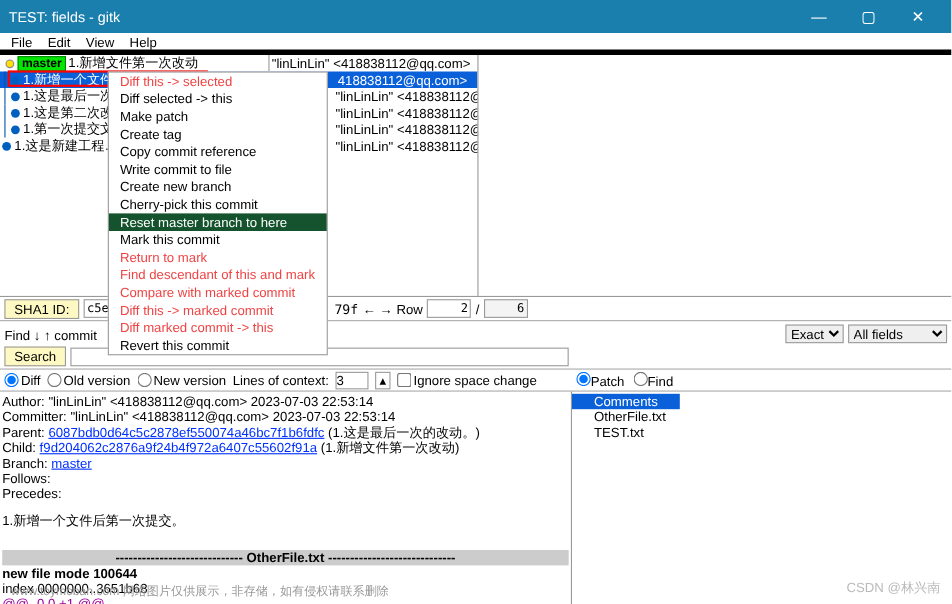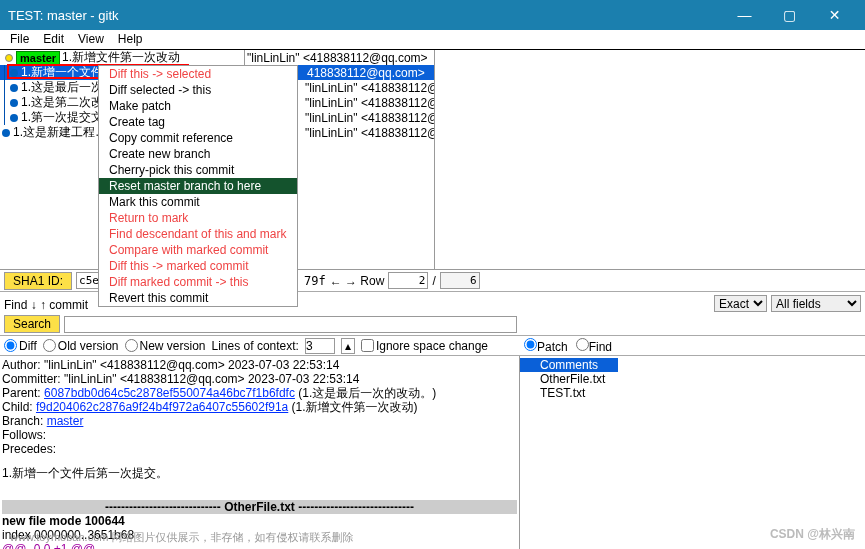--- a/index.html
+++ b/index.html
@@ -1,61 +1,61 @@
 <!DOCTYPE html>
 <html><head>
 <meta charset="utf-8">
 <style>
 * { box-sizing: border-box; margin: 0; padding: 0; font-family: "Segoe UI", Tahoma, sans-serif; font-size: 12px; }
 body { background: #fff; width: 865px; height: 549px; overflow: hidden; position: relative; }
 .titlebar { background: #1b7fae; height: 30px; display: flex; align-items: center; padding: 0 8px; color: #fff; }
 .titlebar .title { flex: 1; font-size: 13px; }
 .titlebar .winbtn { width: 45px; height: 30px; display: flex; align-items: center; justify-content: center; color: #fff; font-size: 14px; }
-.menubar { height: 20px; display: flex; gap: 14px; padding: 2px 10px; border-bottom: 1px solid #000000; }
+.menubar { height: 20px; display: flex; gap: 14px; padding: 2px 10px; border-bottom: 5px solid #000000; }
 .menubar span { }
 .top-pane { display: flex; height: 220px; border-bottom: 1px solid #999; }
 .col { border-right: 1px solid #999; overflow: hidden; }
 .col1 { width: 245px; }
 .col2 { width: 190px; }
 .col3 { flex: 1; }
 .row { height: 15px; display: flex; align-items: center; white-space: nowrap; padding: 0 2px; }
 .bullet { width: 8px; height: 8px; border-radius: 50%; background: #0060c0; margin: 0 3px; flex-shrink: 0; }
 .bullet.yel { background: #ffe000; border: 1px solid #888; }
 .tag { background: #00e600; border: 1px solid #080; padding: 0 3px; font-weight: bold; font-size: 11px; }
 .sel { background: #0a60d8; color: #fff; }
 .redbox { border: 2px solid #ff0000; position: absolute; pointer-events: none; z-index: 5; }
 .ctxmenu { position: absolute; left: 98px; top: 65px; width: 200px; background: #fff; border: 1px solid #999; z-index: 10; }
 .ctxmenu .item { padding: 1px 10px; font-size: 12px; }
 .ctxmenu .item.dis { color: #ef4444; }
 .ctxmenu .item.hi { background: #14532d; color: #fff; }
 .midbar { height: 22px; display: flex; align-items: center; gap: 4px; padding: 2px 4px; border-bottom: 1px solid #aaa; }
 .midbar input { border: 1px solid #999; height: 17px; padding: 0 2px; font-family: monospace; font-size: 11px; }
-.btn { border: 1px solid #999; background: #fde047; padding: 0 8px; height: 18px; display: inline-flex; align-items: center; }
+.btn { border: 1px solid #999; background: #fef9c3; padding: 0 8px; height: 18px; display: inline-flex; align-items: center; }
 .findbar { height: 22px; display: flex; align-items: flex-end; gap: 4px; padding: 2px 4px; }
 .findbar select, .findbar input { border: 1px solid #999; height: 17px; }
 .opts { height: 20px; display: flex; align-items: center; gap: 6px; padding: 0 4px; border-bottom: 1px solid #aaa; }
 .opts label { display: flex; align-items: center; gap: 2px; }
 .lower { display: flex; height: 215px; }
 .left-lower { width: 520px; border-right: 1px solid #999; overflow: hidden; font-family: monospace; font-size: 11px; padding: 2px; }
 .right-lower { flex: 1; }
 .left-lower .meta { line-height: 14px; }
 .left-lower a { color: #0030ff; text-decoration: underline; }
 .diff-hdr { background: #ccc; font-weight: bold; text-align: center; margin-top: 20px; }
 .diff-hunk { color: #a000a0; }
 .right-lower .tabs { display: flex; gap: 8px; padding: 2px 4px; }
 .right-lower .files div { padding: 0 20px; }
 .watermark { position: absolute; bottom: 4px; left: 10px; color: #999; font-size: 11px; }
-.csdn { position: absolute; bottom: 6px; right: 10px; color: #bbb; font-size: 12px; font-weight: bold; }
+.csdn { position: absolute; bottom: 6px; right: 10px; color: #bbb; font-size: 12px; }
 .vline { width:1px; background:#0050b0; margin:0 2px; height:15px; }
 </style>
 </head>
 <body>
 
 <div class="titlebar">
-  <span class="title">TEST: master - gitk</span>
+  <span class="title">TEST: fields - gitk</span>
   <span class="winbtn">—</span>
   <span class="winbtn">▢</span>
   <span class="winbtn">✕</span>
 </div>
 
 <div class="menubar">
   <span>File</span>
   <span>Edit</span>
   <span>View</span>
   <span>Help</span>
@@ -107,20 +107,21 @@
 
 <div class="redbox" style="left:7px; top:64px; width:182px; height:15px;"></div>
 <div class="redbox" style="left:100px; top:197px; width:196px; height:17px;"></div>
 
 <div class="ctxmenu">
   <div class="item dis">Diff this -&gt; selected</div>
   <div class="item">Diff selected -&gt; this</div>
   <div class="item">Make patch</div>
   <div class="item">Create tag</div>
   <div class="item">Copy commit reference</div>
+  <div class="item">Write commit to file</div>
   <div class="item">Create new branch</div>
   <div class="item">Cherry-pick this commit</div>
   <div class="item hi">Reset master branch to here</div>
   <div class="item">Mark this commit</div>
   <div class="item dis">Return to mark</div>
   <div class="item dis">Find descendant of this and mark</div>
   <div class="item dis">Compare with marked commit</div>
   <div class="item dis">Diff this -&gt; marked commit</div>
   <div class="item dis">Diff marked commit -&gt; this</div>
   <div class="item">Revert this commit</div>

